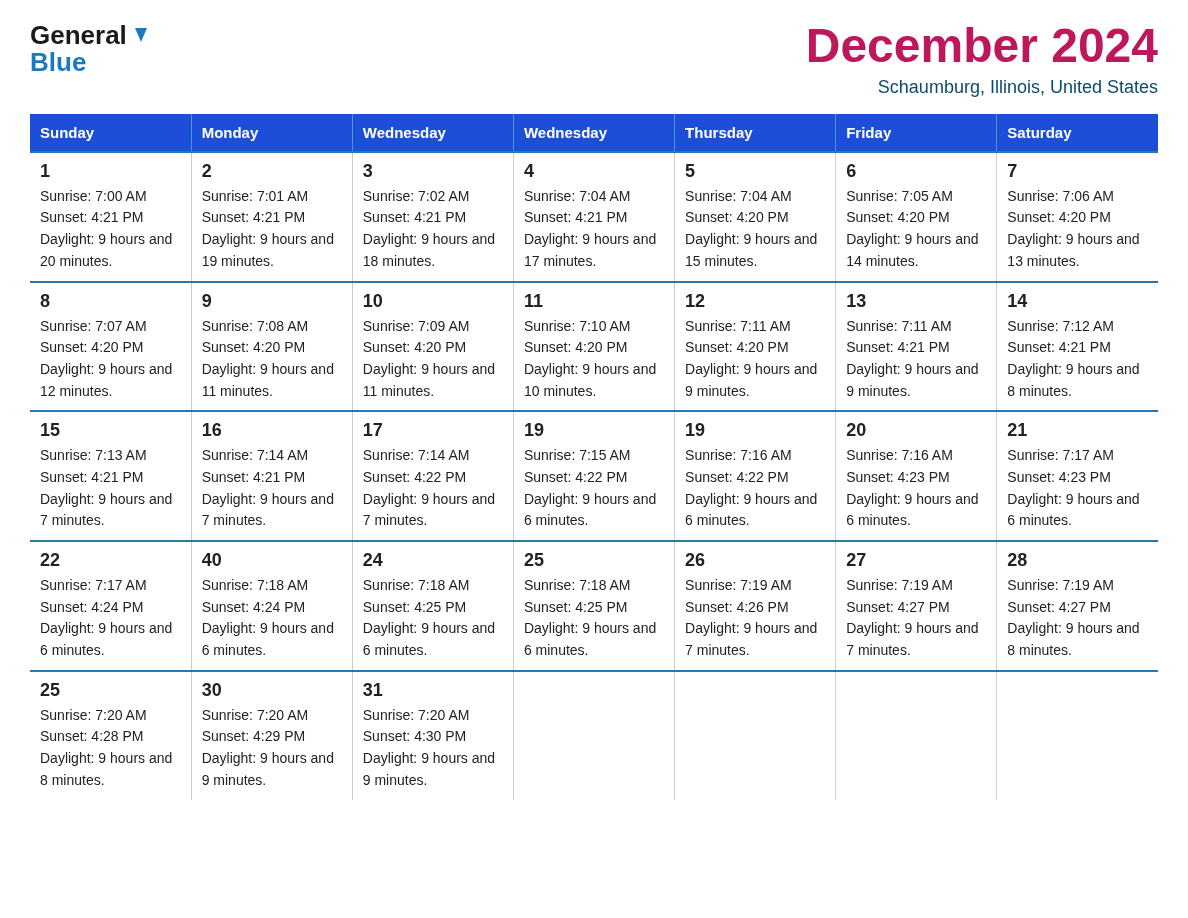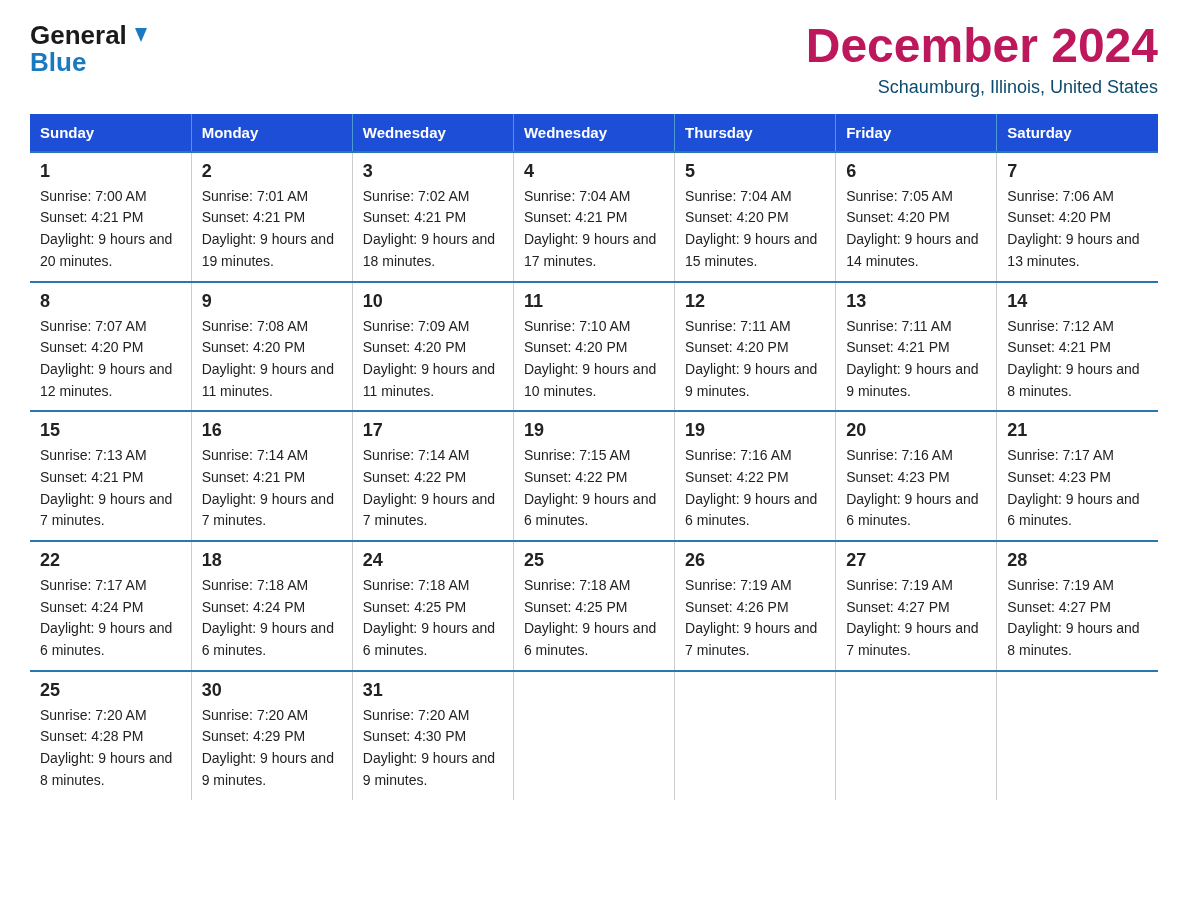--- a/index.html
+++ b/index.html
@@ -286,21 +286,21 @@
       <tr>
         <td>
         <span class="day-num">22</span>
         <div class="day-info">
           Sunrise: 7:17 AM<br>
           Sunset: 4:24 PM<br>
           Daylight: 9 hours and 6 minutes.
         </div>
       </td>
         <td>
-        <span class="day-num">18</span>
+        <span class="day-num">40</span>
         <div class="day-info">
           Sunrise: 7:18 AM<br>
           Sunset: 4:24 PM<br>
           Daylight: 9 hours and 6 minutes.
         </div>
       </td>
         <td>
         <span class="day-num">24</span>
         <div class="day-info">
           Sunrise: 7:18 AM<br>

